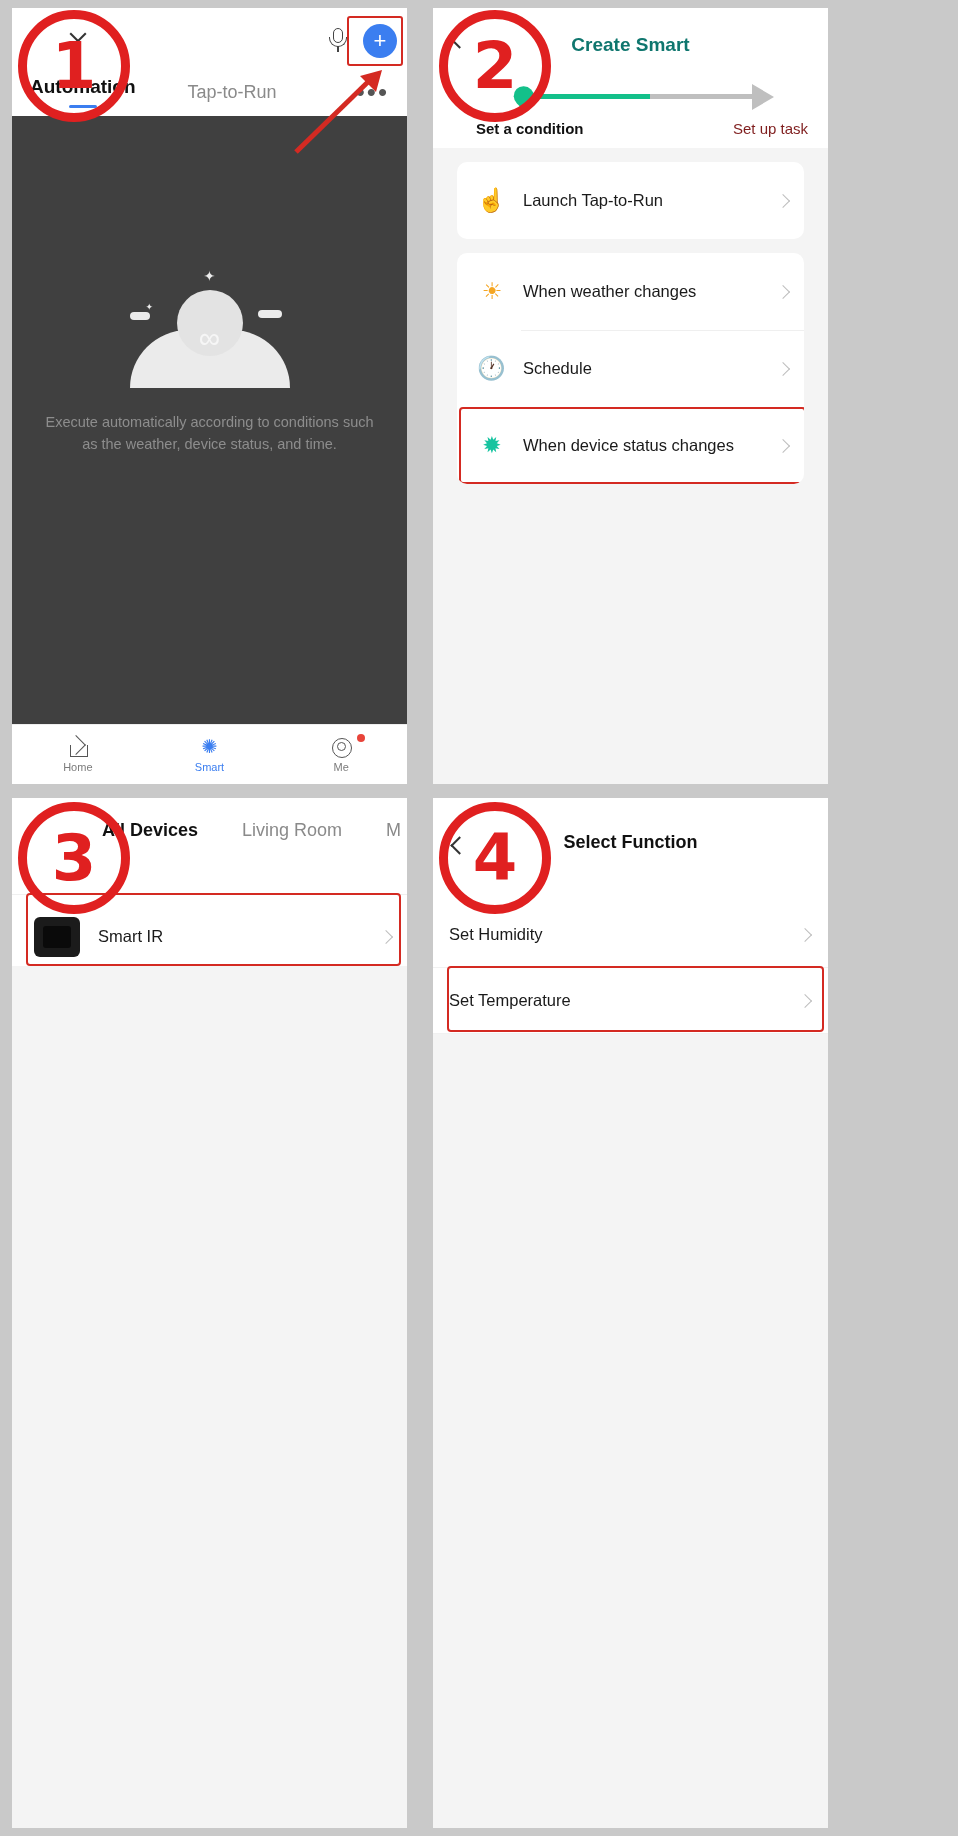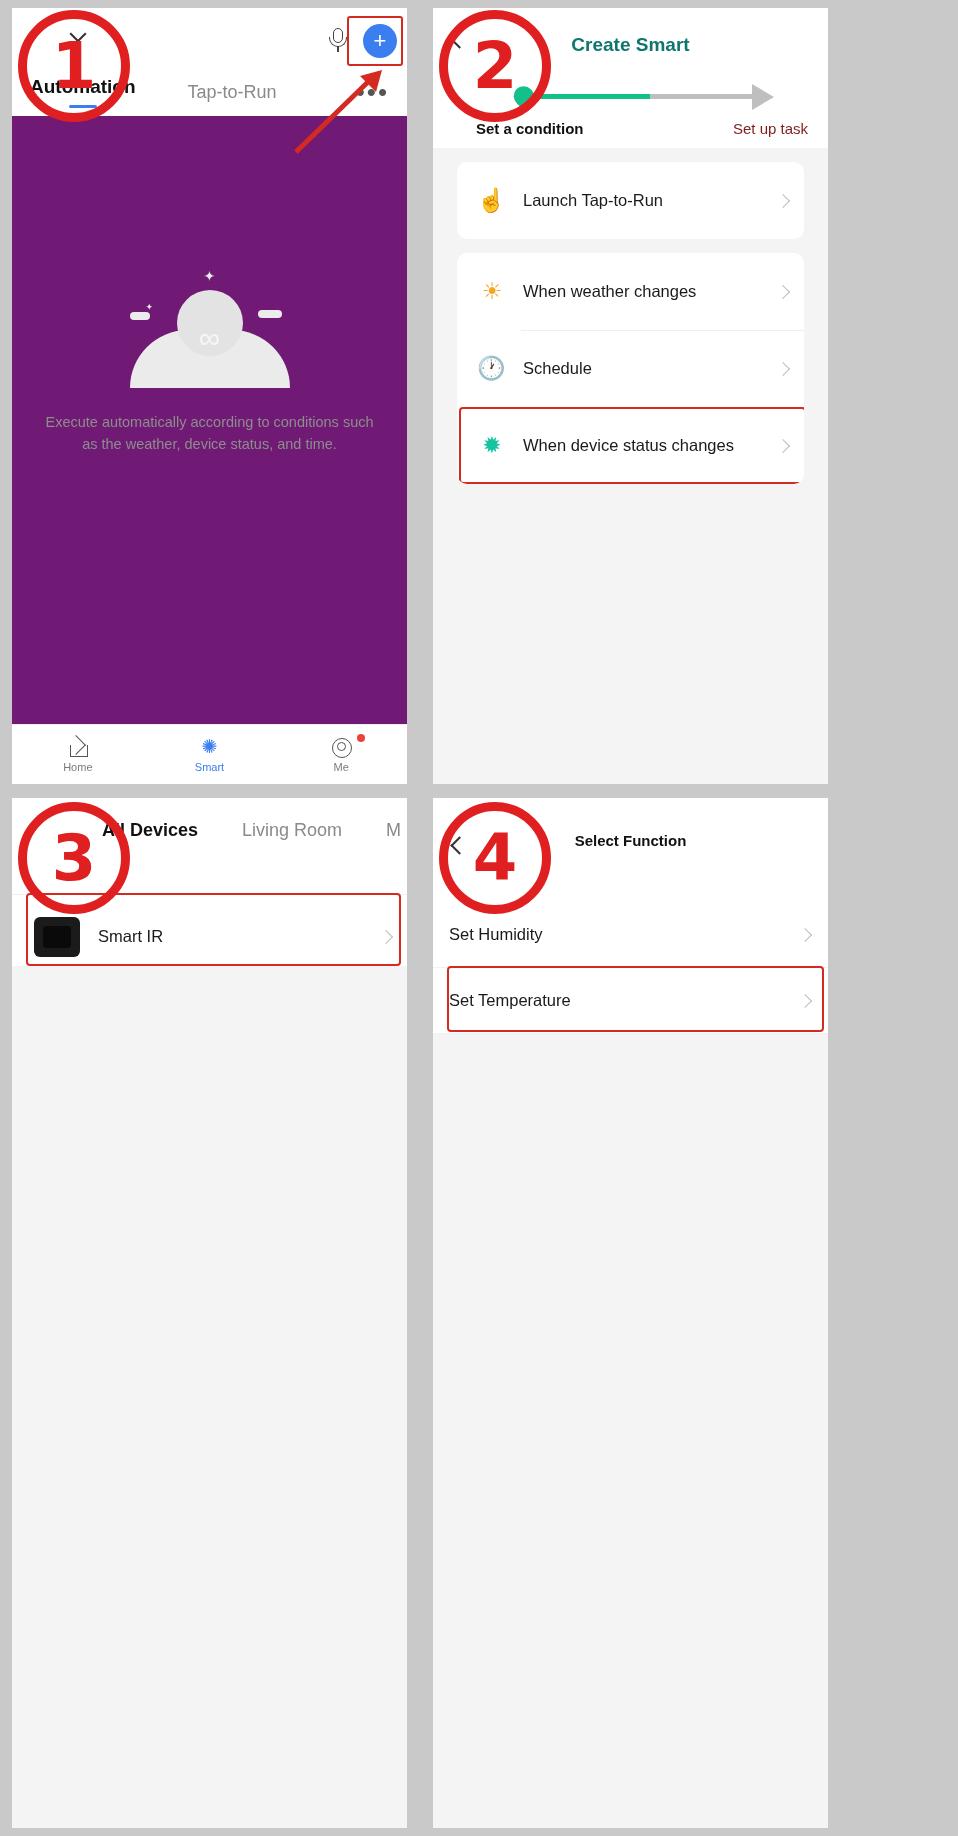--- a/index.html
+++ b/index.html
@@ -110,21 +110,21 @@
   .p1-dots {
     margin-left: auto;
     color: #555;
     font-size: 26px;
     letter-spacing: 2px;
     line-height: 14px;
   }
   .p1-body {
     position: absolute;
     top: 108px; left: 0; right: 0; bottom: 60px;
-    background: #701a75;
+    background: #404040;
   }
   .empty-art {
     position: absolute;
     left: 50%; top: 152px;
     transform: translateX(-50%);
     width: 160px; height: 120px;
   }
   .hill {
     position: absolute; left: 0; bottom: 0;
     width: 160px; height: 58px;
@@ -402,21 +402,21 @@
   }
 
   
   .p4-header {
     background: #fff;
     height: 104px;
     position: relative;
   }
   .p4-title {
     text-align: center;
-    font-size: 15px;
+    font-size: 18px;
     font-weight: bold;
     color: #111;
     padding-top: 34px;
   }
   .p4-back {
     position: absolute; left: 18px; top: 40px;
     width: 14px; height: 14px;
   }
   .p4-back::after {
     content: ""; position: absolute; left: 2px; top: 1px;

